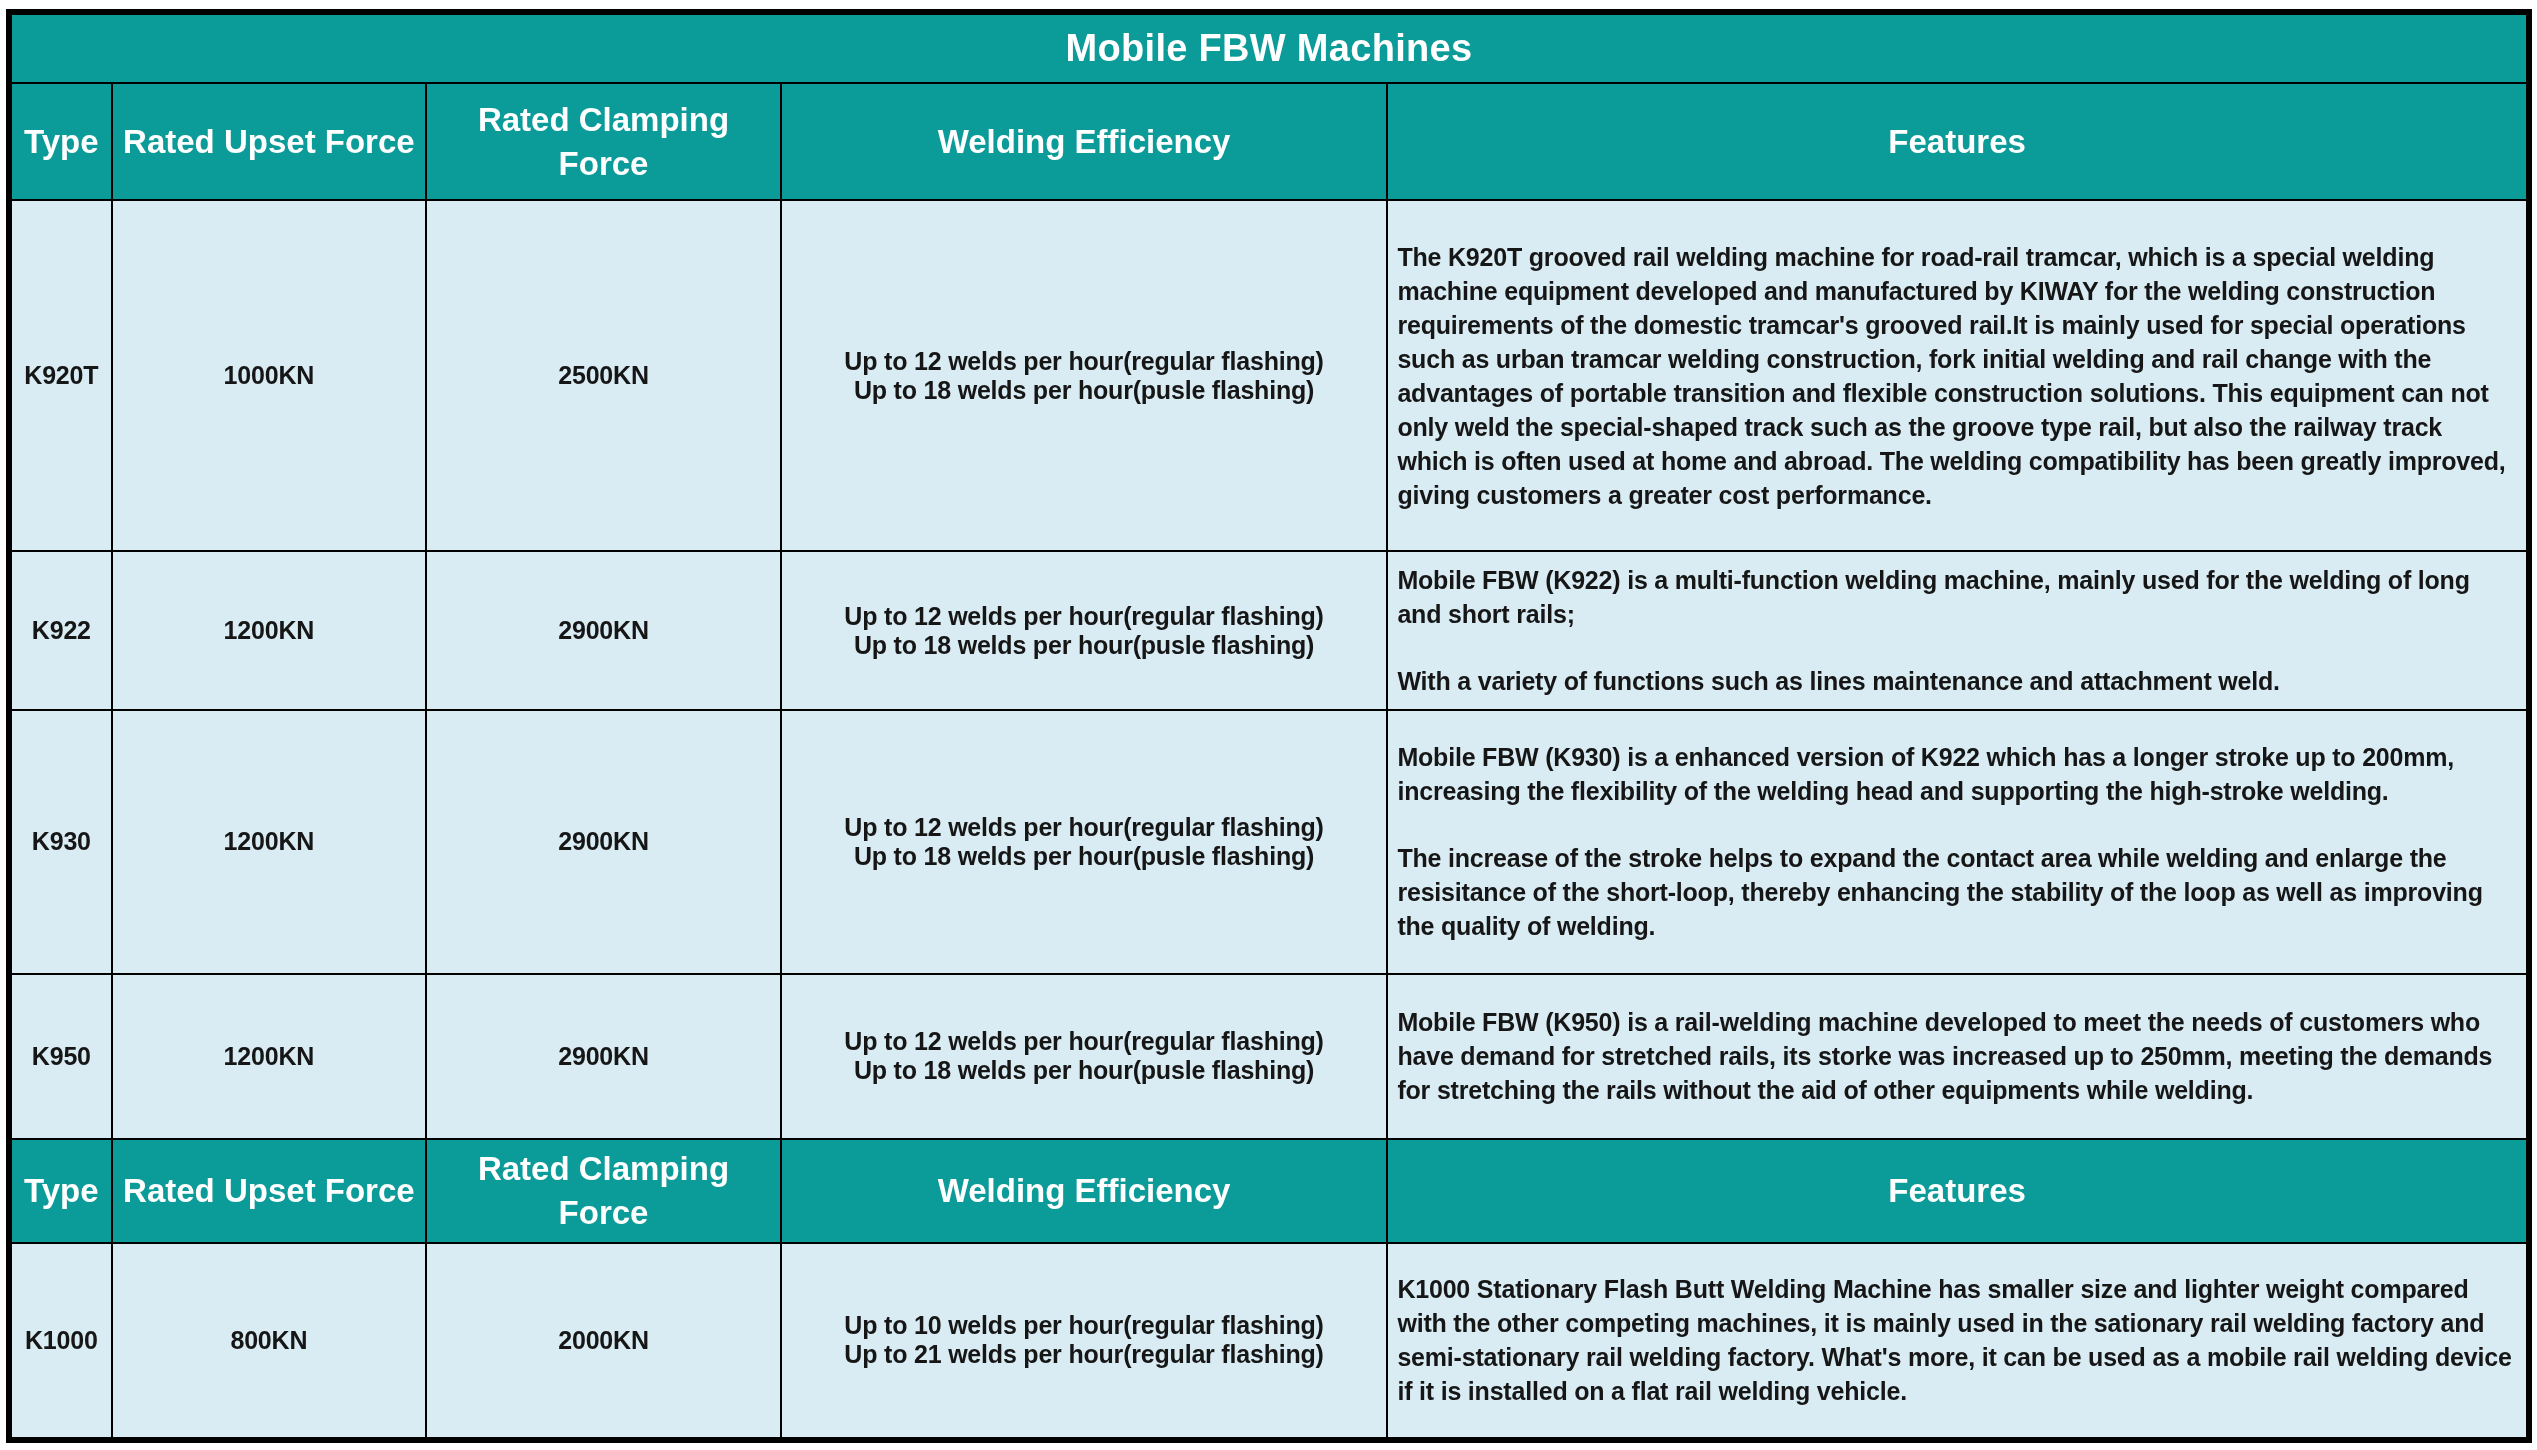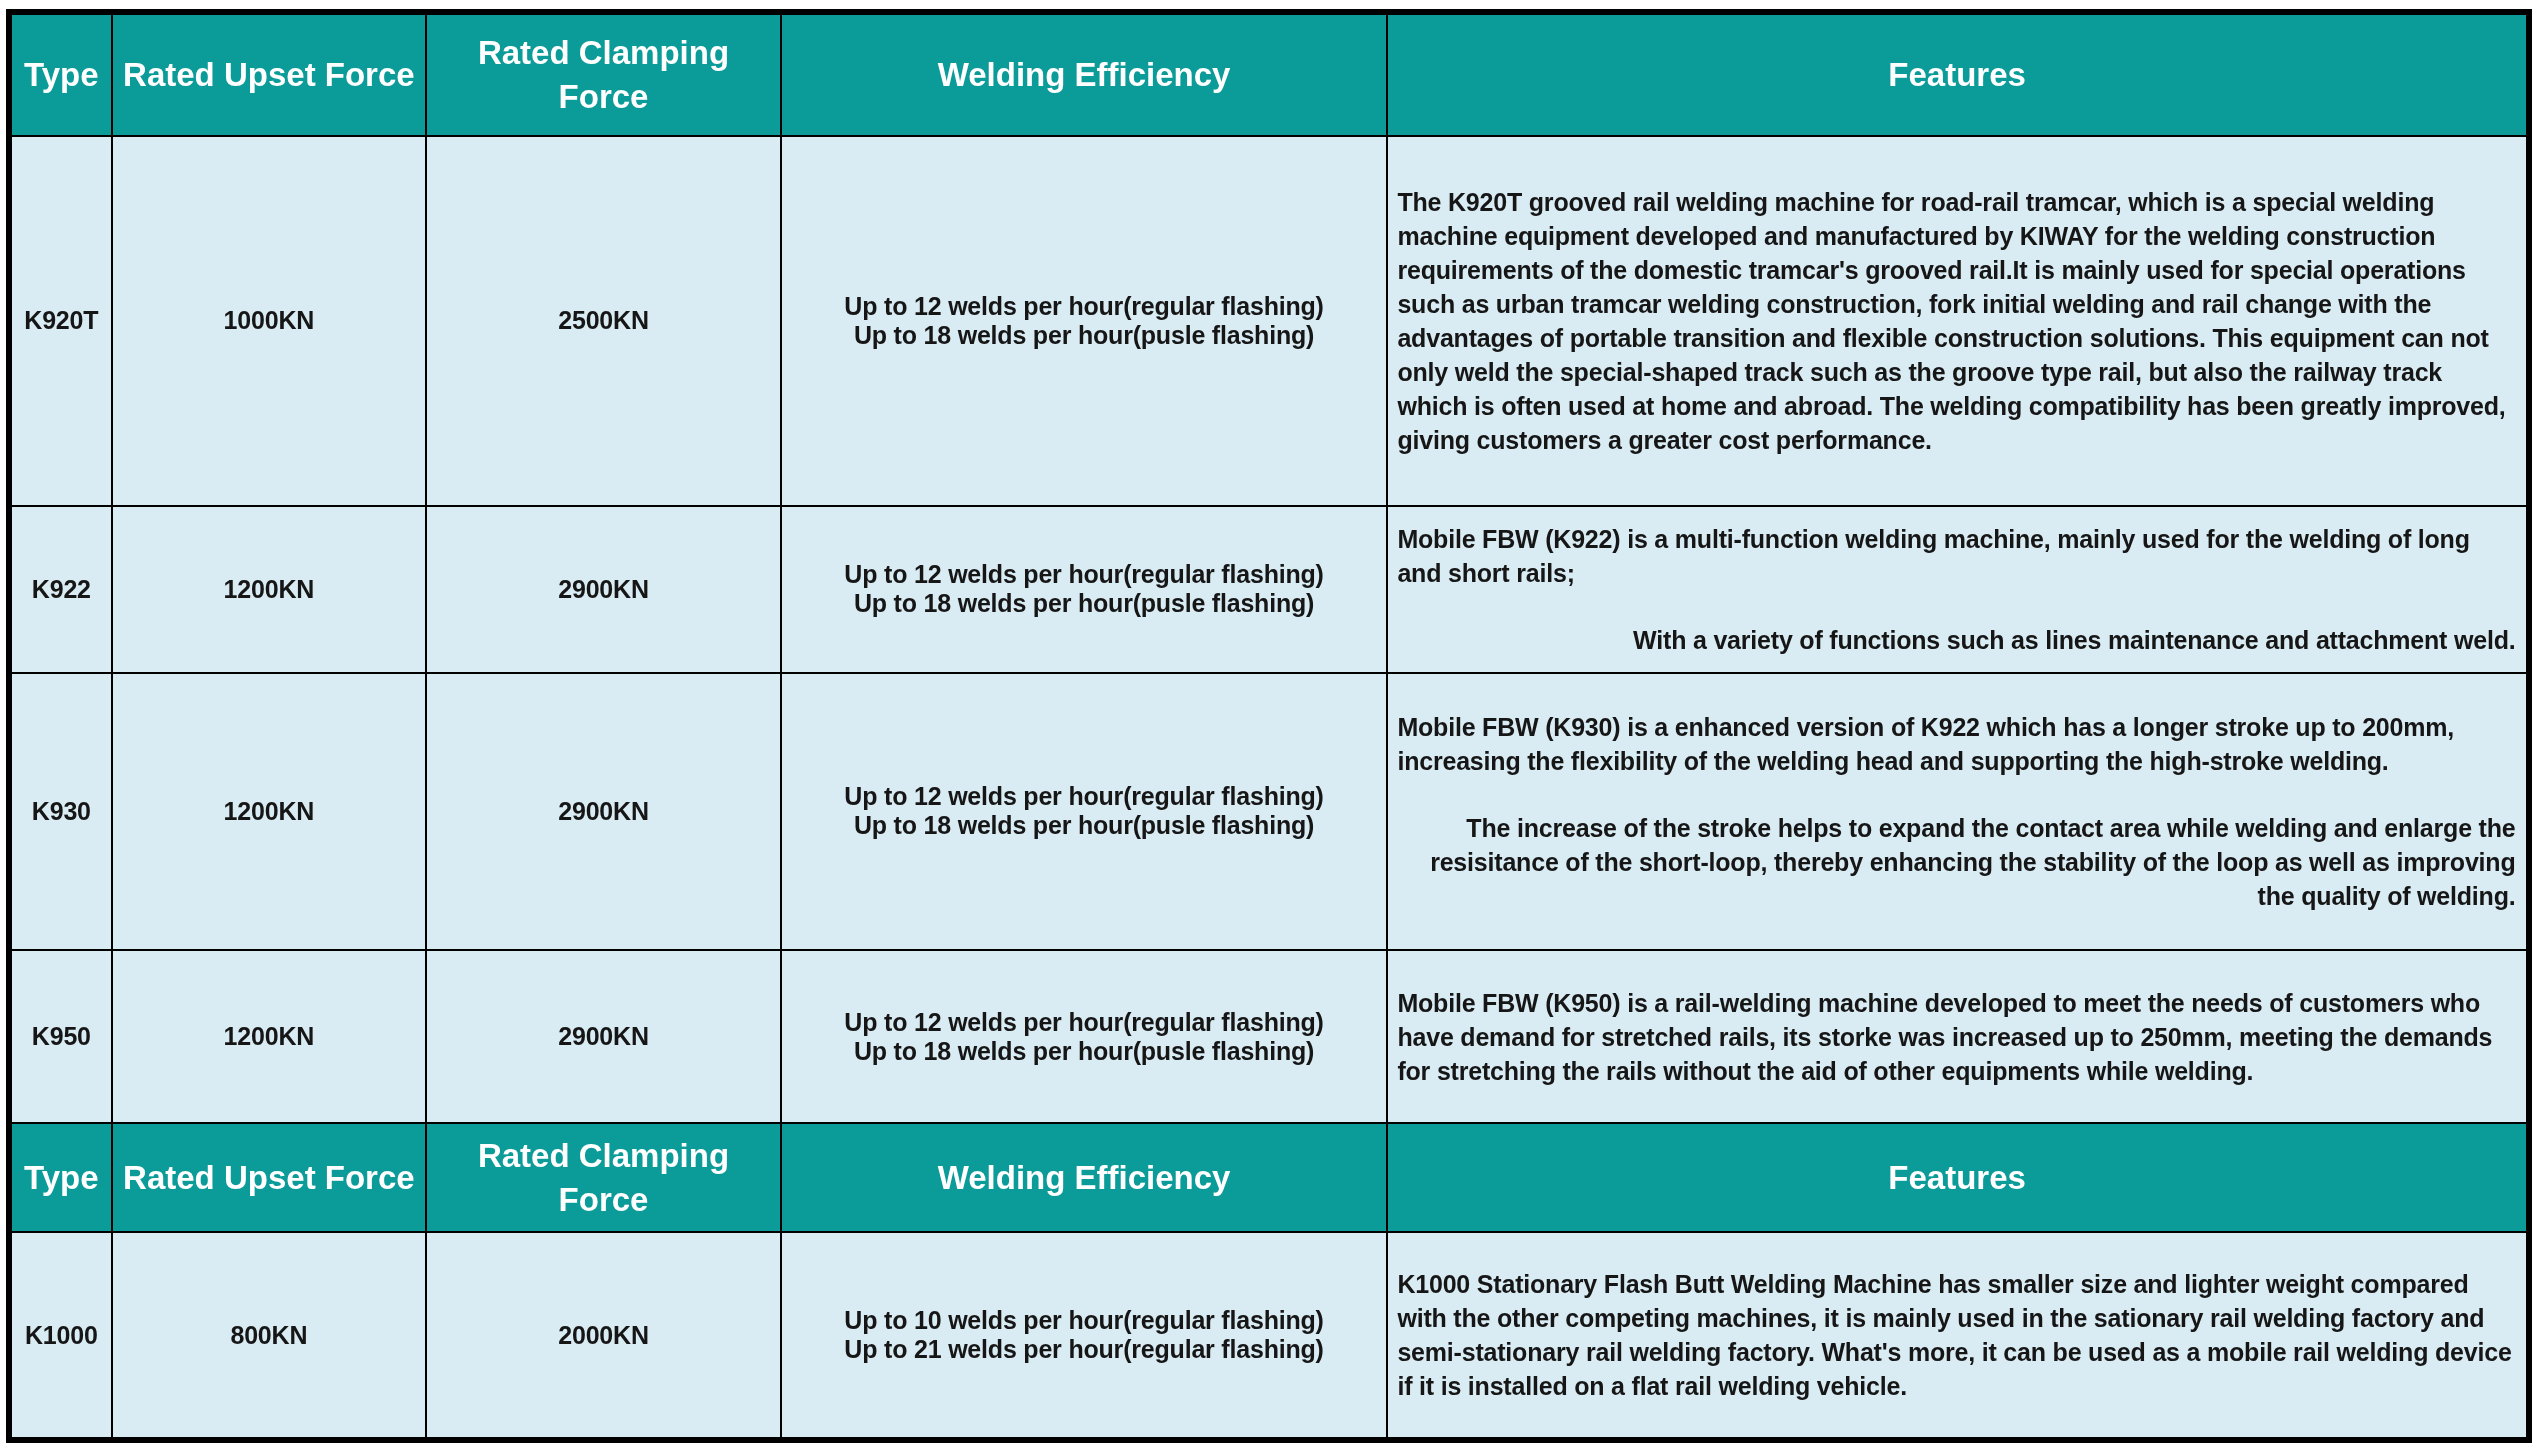--- a/index.html
+++ b/index.html
@@ -58,35 +58,38 @@
     padding: 4px 5.3px;
     font-weight: bold;
   }
   td.cell.features {
     text-align: left;
     padding: 6.6px 10.5px 6.6px 9.2px;
     line-height: 1.36;
   }
   .eff-line + .eff-line { }
   .feat { margin: 0; }
-  .feat + .feat { margin-top: 33px; text-align: right; }
+  .feat + .feat { margin-top: 33px; }
 </style>
 </head>
 <body>
 
 <div class="frame">
   <table class="spec">
     <colgroup>
       <col style="width:4%">
       <col style="width:12.5%">
       <col style="width:14.1%">
       <col style="width:24.1%">
       <col style="width:45.3%">
     </colgroup>
     <tbody id="tbl-body">
+        <tr style="height: 66px;">
+          <td class="band" colspan="5">Mobile FBW Machines</td>
+        </tr>
         <tr style="height: 110px;">
           <td class="th">Type</td>
           <td class="th">Rated Upset Force</td>
           <td class="th">Rated Clamping Force</td>
           <td class="th">Welding Efficiency</td>
           <td class="th">Features</td>
         </tr>
         <tr style="height: 332px;">
           <td class="cell">K920T</td>
           <td class="cell">1000KN</td>

